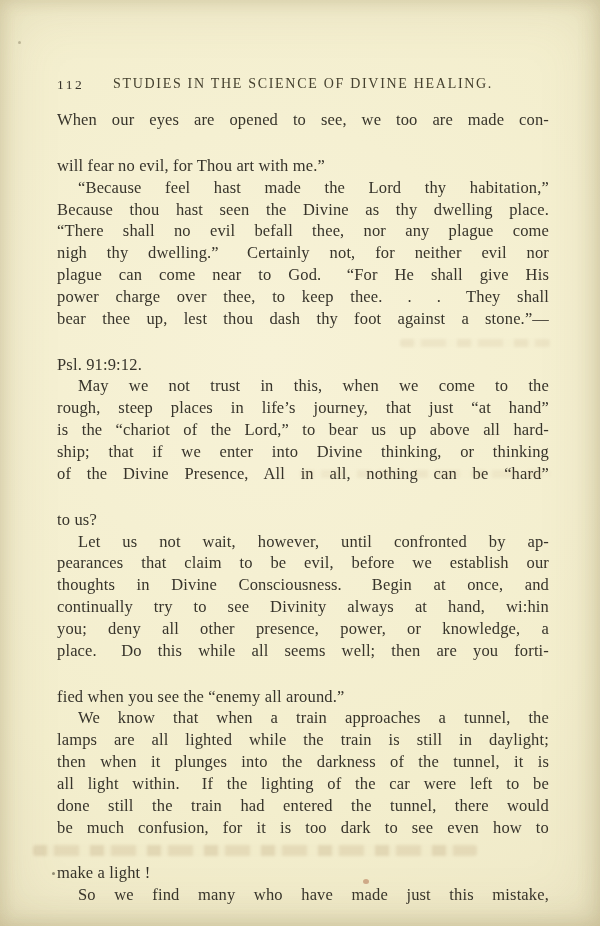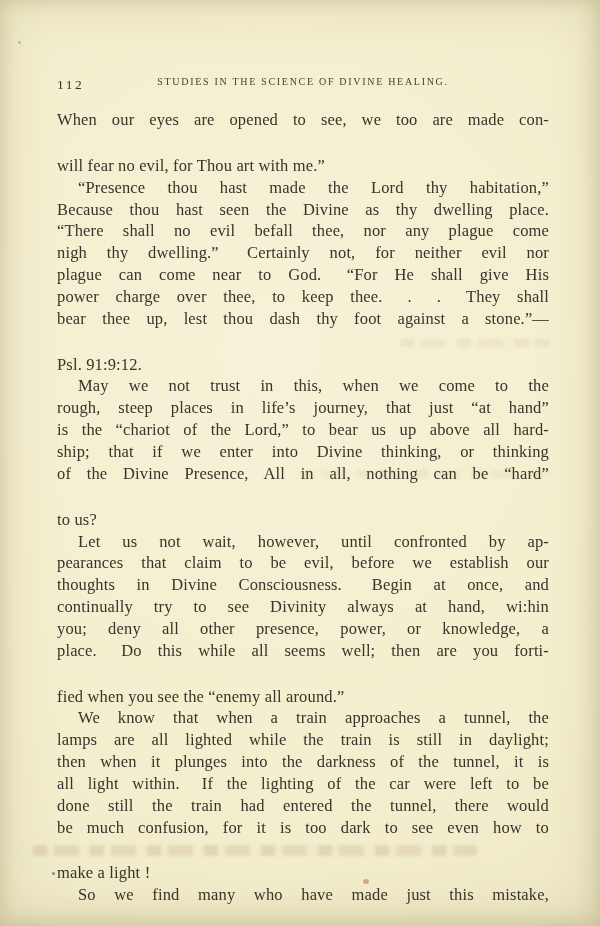--- a/index.html
+++ b/index.html
@@ -38,21 +38,21 @@
   }
   .page-number {
     position: absolute; left: 0; top: 1px;
     font-size: 13.5px;
     letter-spacing: 2.5px;
     color: var(--ink);
   }
   .header-title {
     display: block;
     text-align: center;
-    font-size: 10px;
+    font-size: 14px;
     letter-spacing: 1.7px;
     color: #45412f;
     white-space: nowrap;
   }
   .body-text {
     position: absolute;
     left: 57px; top: 109px;
     width: 492px;
   }
   .line {
@@ -106,21 +106,21 @@
     <span class="page-number">112</span>
     <span class="header-title">STUDIES IN THE SCIENCE OF DIVINE HEALING.</span>
   </div>
 
   <div class="body-text">
       <div>
         <div class="line"><span>When our eyes are opened to see, we too are made con-</span></div>
         <div class="line plast"><span>will fear no evil, for Thou art with me.”</span></div>
       </div>
       <div>
-        <div class="line indent"><span>“Presence thou hast made the Lord thy habitation,”</span></div>
+        <div class="line indent"><span>“Because feel hast made the Lord thy habitation,”</span></div>
         <div class="line"><span>Because thou hast seen the Divine as thy dwelling place.</span></div>
         <div class="line"><span>“There shall no evil befall thee, nor any plague come</span></div>
         <div class="line"><span>nigh thy </span><span class="it">dwelling</span><span>.”  Certainly not, for neither evil nor</span></div>
         <div class="line"><span>plague can come near to God.  “For He shall give His</span></div>
         <div class="line"><span>power charge over thee, to keep thee.  .  .  They shall</span></div>
         <div class="line"><span>bear thee up, lest thou dash thy foot against a stone.”—</span></div>
         <div class="line plast"><span class="it">Psl. 91:9:12.</span></div>
       </div>
       <div>
         <div class="line indent"><span>May we not trust in this, when we come to the</span></div>

